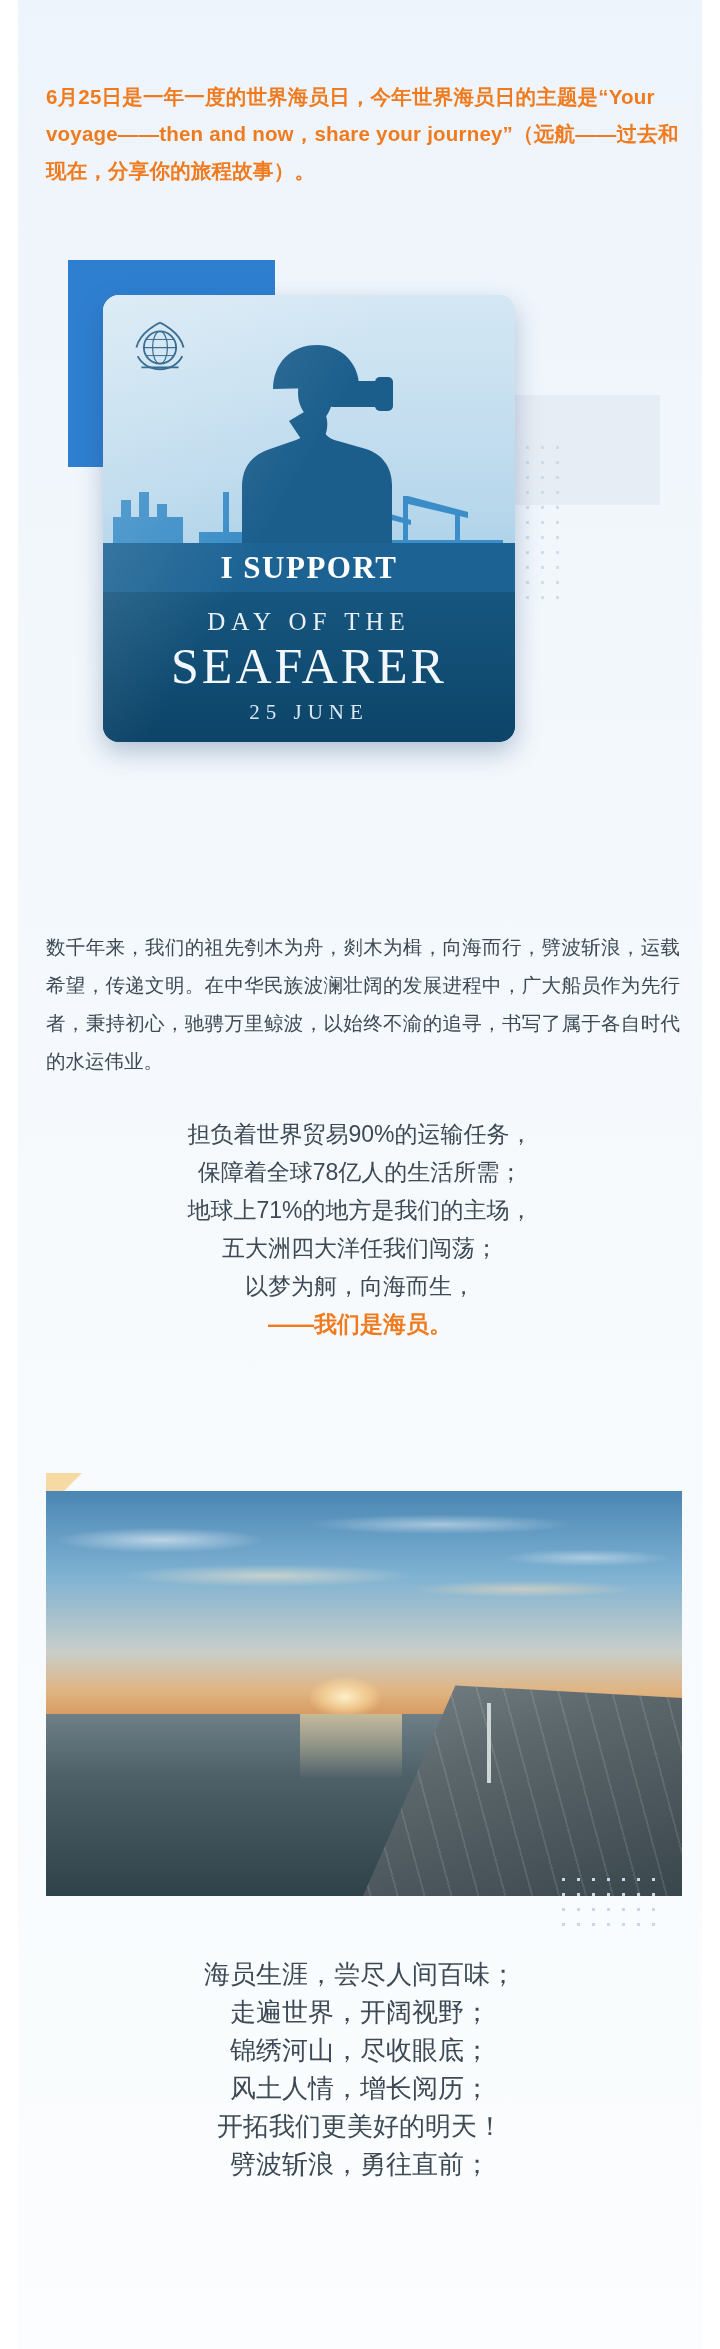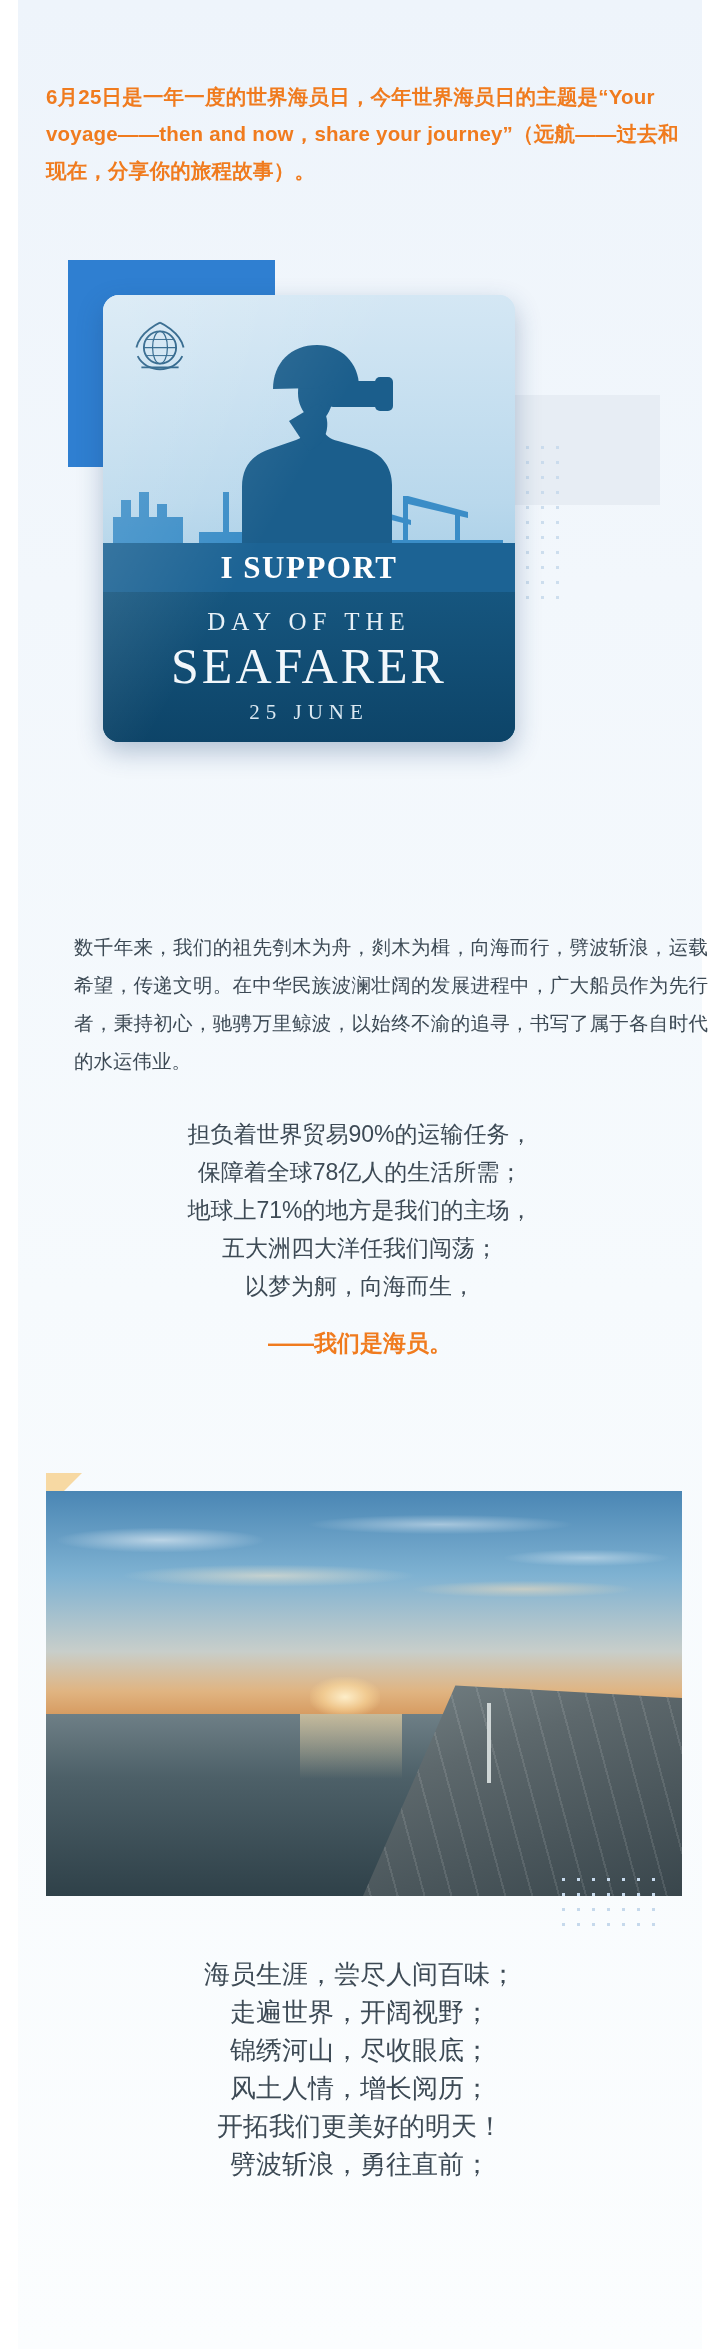--- a/index.html
+++ b/index.html
@@ -149,38 +149,36 @@
   
   .body-para {
     position: absolute;
     left: 46px;
     top: 928px;
     width: 634px;
     color: #3d4a55;
     font-size: 19.5px;
     line-height: 38px;
     text-align: justify;
-    margin-left: 28px;
   }
 
   
   .verse1 {
     position: absolute;
     left: 60px;
     top: 1115px;
     width: 600px;
     text-align: center;
     color: #3d4a55;
     font-size: 23px;
     line-height: 38px;
   }
   .verse1 .final {
     color: #f07b1e;
     font-weight: bold;
-    margin-top: 19px;
   }
 
   
   .photo-wrap {
     position: absolute;
     left: 0;
     top: 1465px;
     width: 720px;
     height: 470px;
   }

